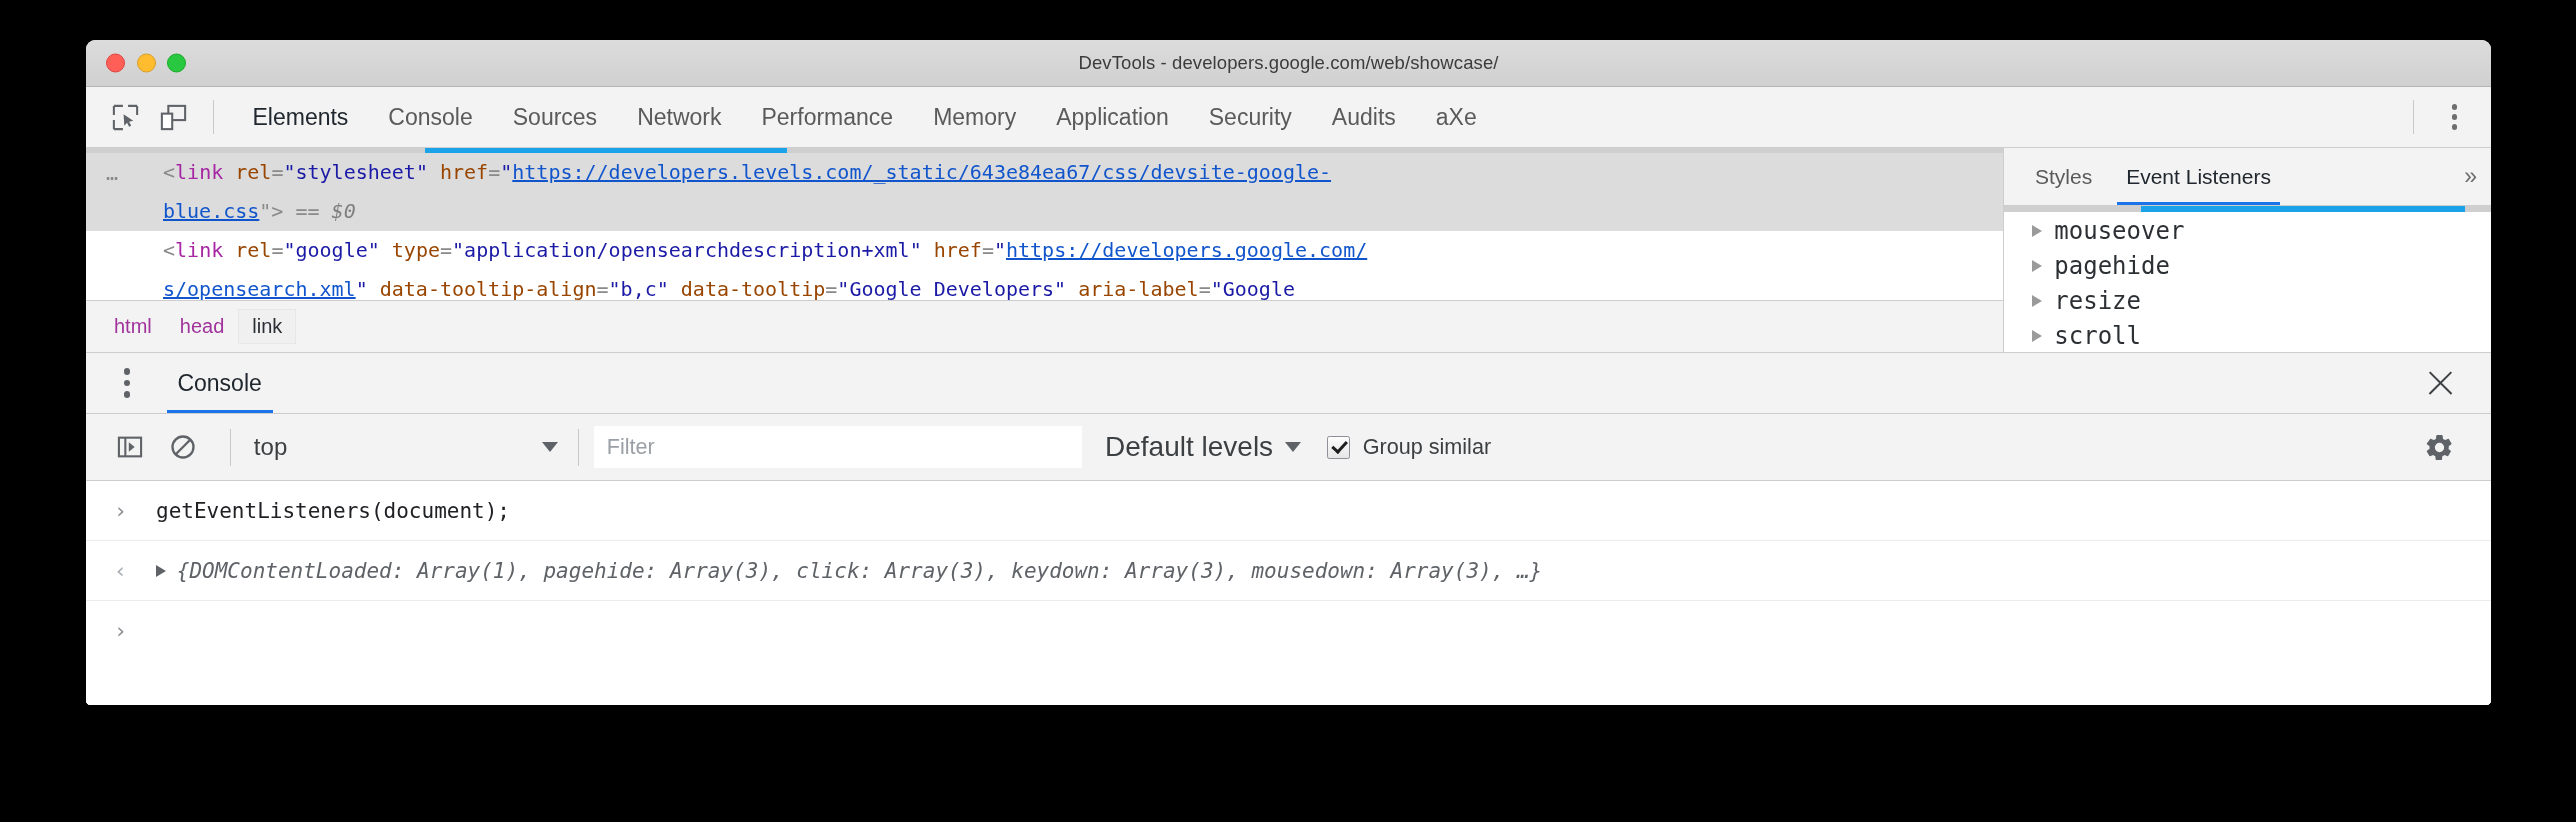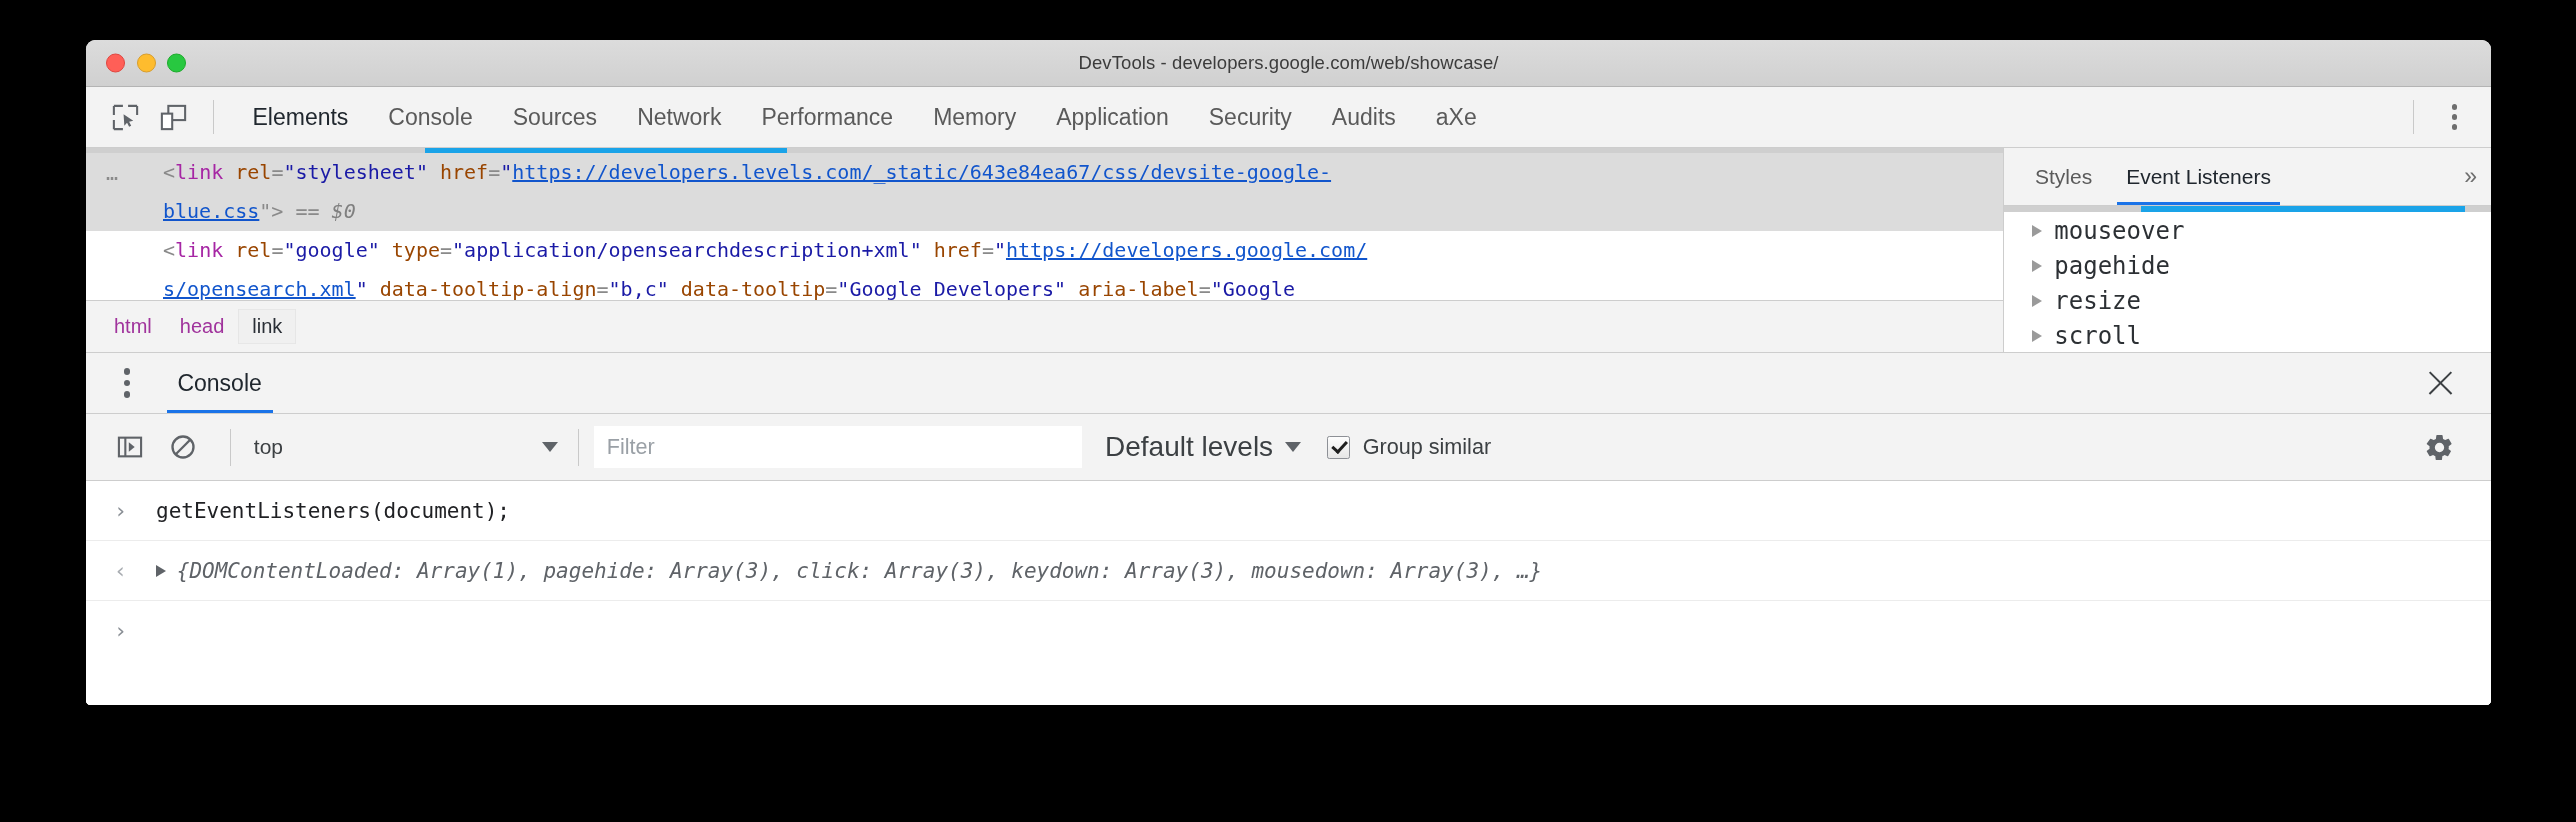--- a/index.html
+++ b/index.html
@@ -382,21 +382,21 @@
     width: 42px; height: 42px;
     display: flex;
     align-items: center;
     justify-content: center;
     margin-right: 10.8px;
   }
   #context-select {
     display: flex;
     align-items: center;
     width: 309px;
-    font-size: 21px;
+    font-size: 24px;
     color: #3c4043;
     padding-left: 7.7px;
   }
   #context-select .caret {
     margin-left: auto;
     margin-right: 4.6px;
   }
   .caret {
     width: 0; height: 0;
     border-left: 8.5px solid transparent;

